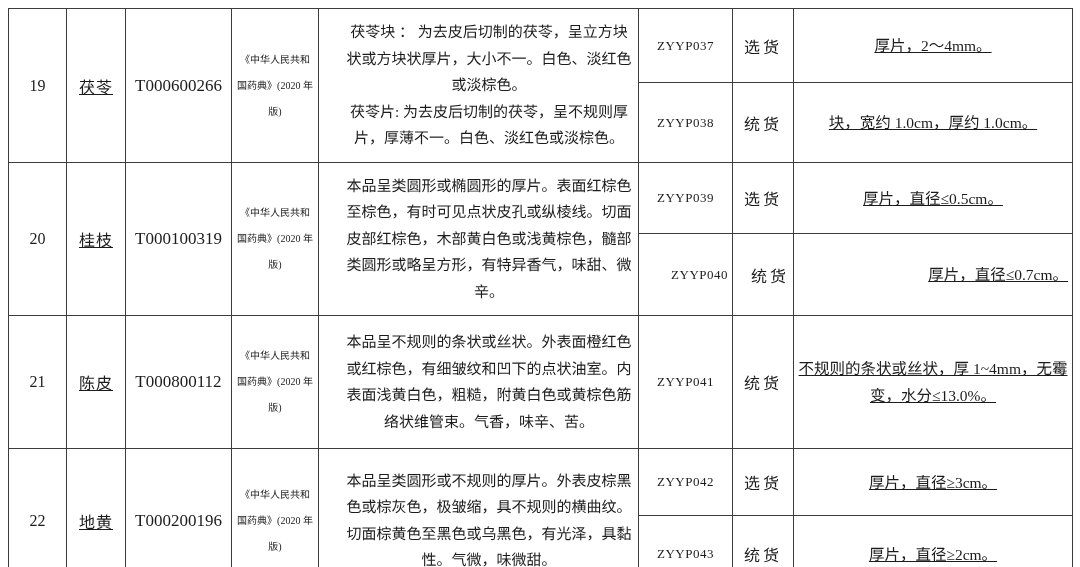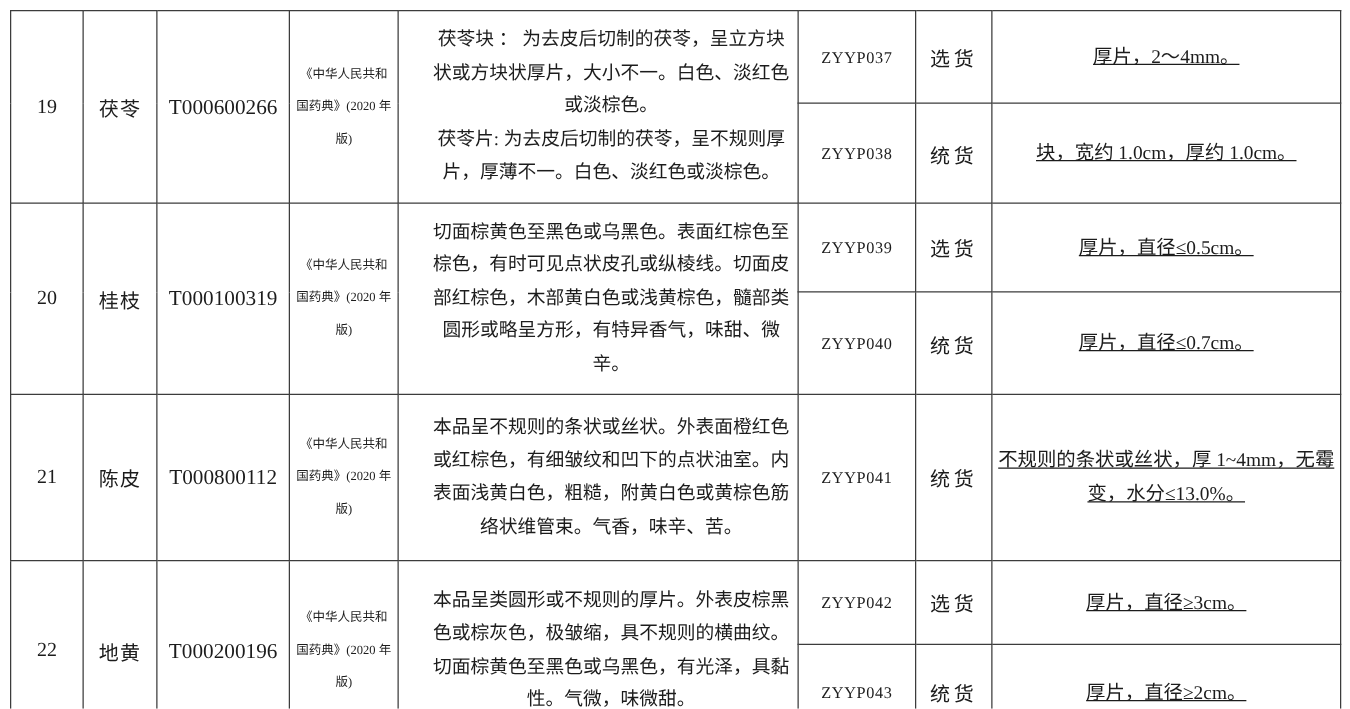--- a/index.html
+++ b/index.html
@@ -26,21 +26,21 @@
     font-size: 16px;
   }
   table.spec-table td {
     border: 1px solid #3c3c3c;
     vertical-align: middle;
     text-align: center;
     padding: 2px 4px;
     overflow: hidden;
   }
   td.c-no   { font-size: 16px; margin-left: 16px; }
-  td.c-name { letter-spacing: 1px; }
+  td.c-name { letter-spacing: 1px; text-decoration: underline; }
   td.c-code { font-size: 17px; }
   td.c-std  {
     padding: 2px 10px;
     font-size: 10px;
     line-height: 26px;
     word-break: break-all;
   }
   td.c-desc {
     text-align: left;
     padding: 4px 8px;
@@ -56,21 +56,21 @@
     padding: 4px 10px 4px 14px;
     font-size: 15.5px;
     line-height: 27px;
     word-break: break-all;
     text-decoration: underline;
   }
   
   tr.r19a td { height: 69px; }
   tr.r19b td { height: 75px; }
   tr.r20a td { height: 66px; }
-  tr.r20b td { height: 77px; }
+  tr.r20b td { height: 77px; text-align: right; }
   tr.r21  td { height: 128px; }
   tr.r22a td { height: 62px; }
   tr.r22b td { height: 72px; }
 </style>
 </head>
 <body>
 
 <div class="page">
   <table class="spec-table">
     <colgroup>
@@ -103,21 +103,21 @@
       <td class="c-grade">统货</td>
       <td class="c-spec">块，宽约 1.0cm，厚约 1.0cm。</td>
     </tr>
 
     <tr class="r20a">
       <td class="c-no" rowspan="2">20</td>
       <td class="c-name" rowspan="2">桂枝</td>
       <td class="c-code" rowspan="2">T000100319</td>
       <td class="c-std" rowspan="2">《中华人民共和国药典》(2020 年版)</td>
       <td class="c-desc" rowspan="2">
-        <span class="desc-line">切面棕黄色至黑色或乌黑色。表面红棕色至棕色，有时可见点状皮孔或纵棱线。切面皮部红棕色，木部黄白色或浅黄棕色，髓部类圆形或略呈方形，有特异香气，味甜、微辛。</span>
+        <span class="desc-line">本品呈类圆形或椭圆形的厚片。表面红棕色至棕色，有时可见点状皮孔或纵棱线。切面皮部红棕色，木部黄白色或浅黄棕色，髓部类圆形或略呈方形，有特异香气，味甜、微辛。</span>
       </td>
       <td class="c-spec-code">ZYYP039</td>
       <td class="c-grade">选货</td>
       <td class="c-spec">厚片，直径≤0.5cm。</td>
     </tr>
     <tr class="r20b">
       <td class="c-spec-code">ZYYP040</td>
       <td class="c-grade">统货</td>
       <td class="c-spec">厚片，直径≤0.7cm。</td>
     </tr>

